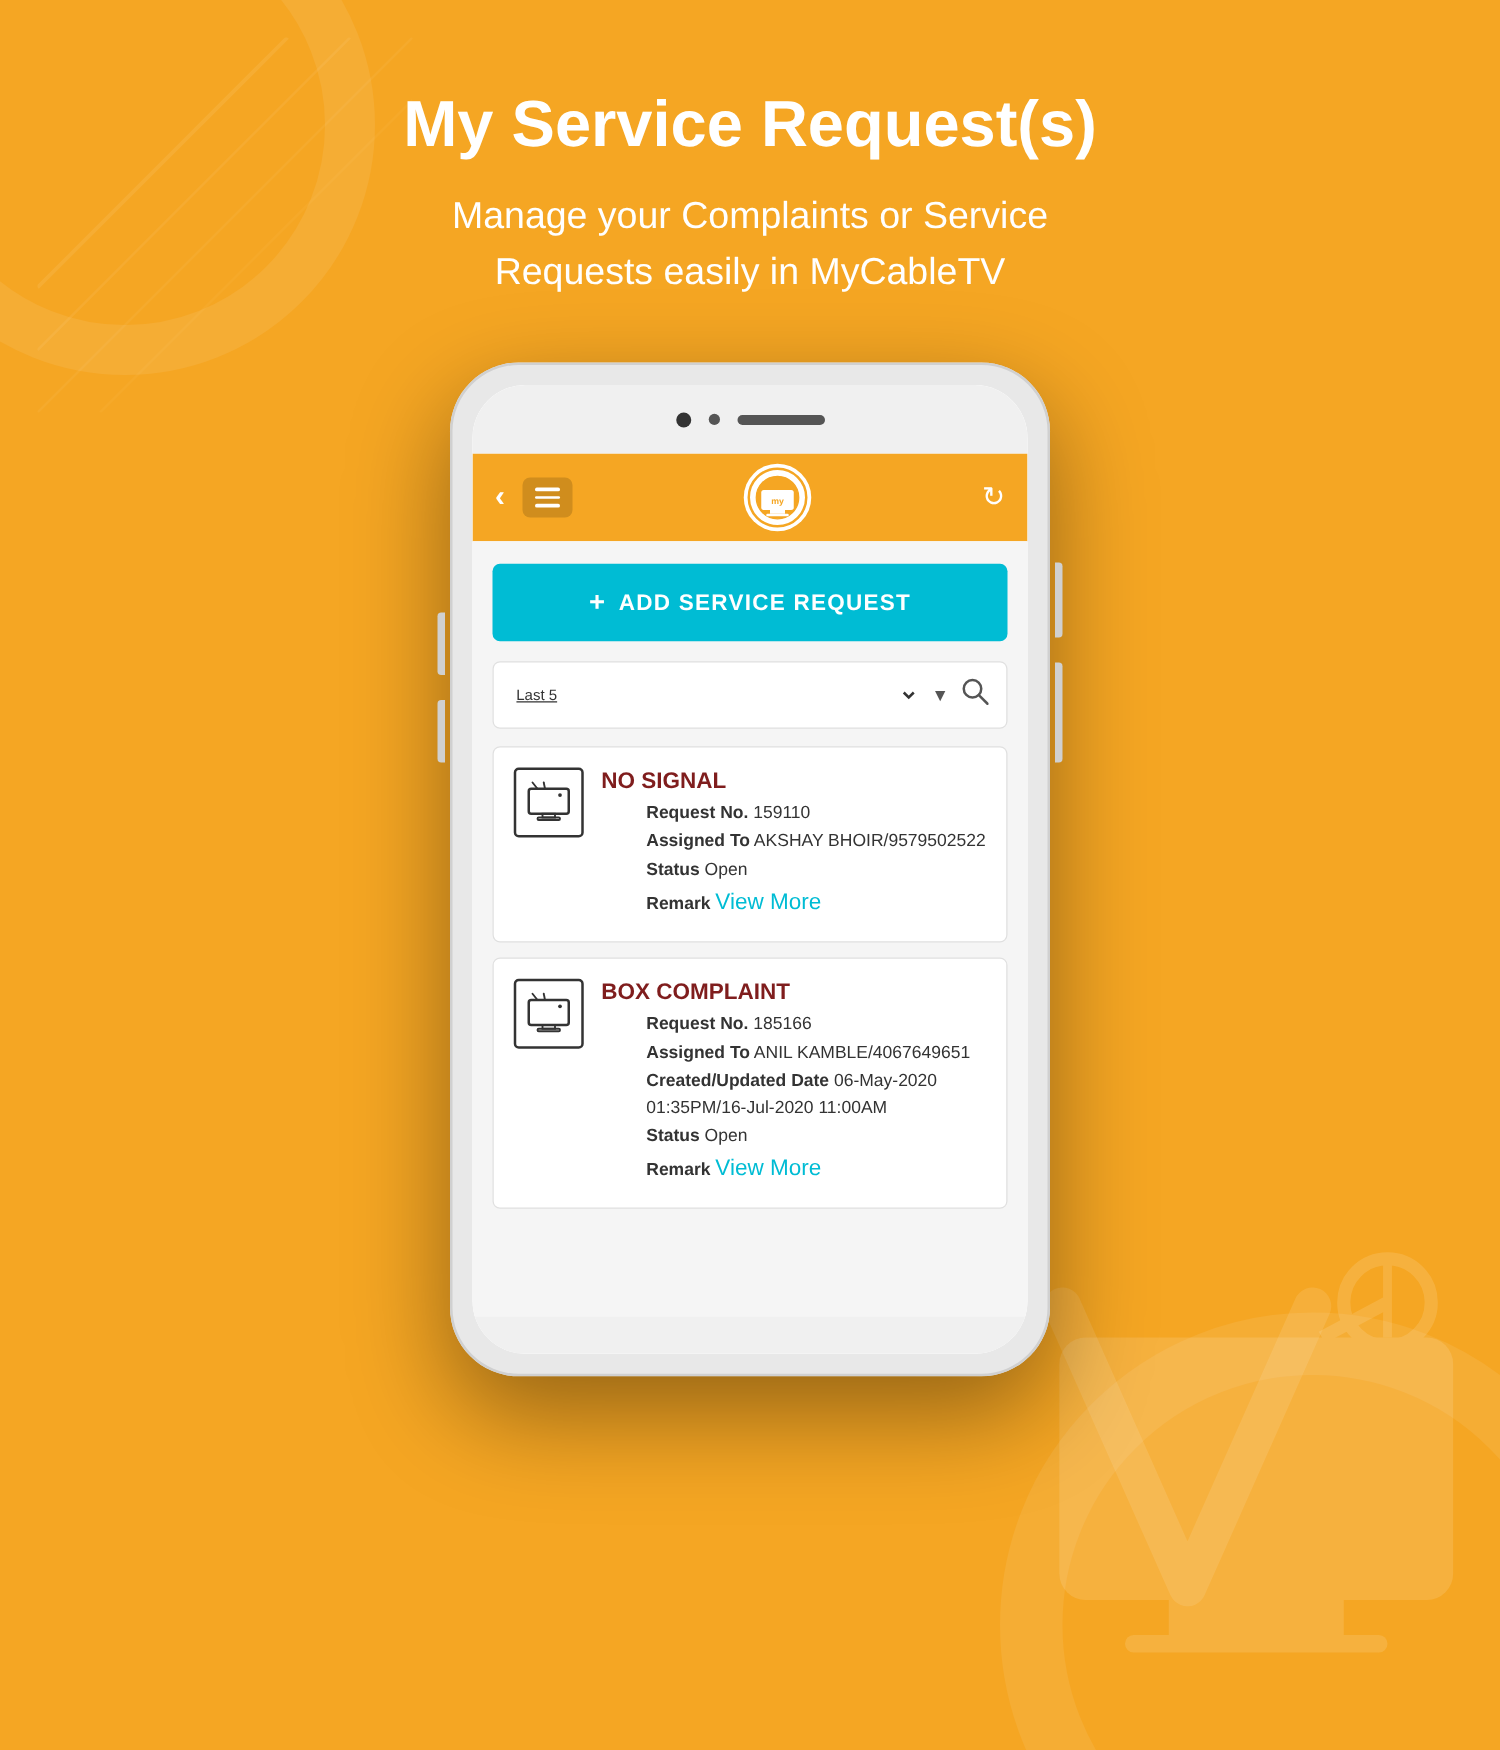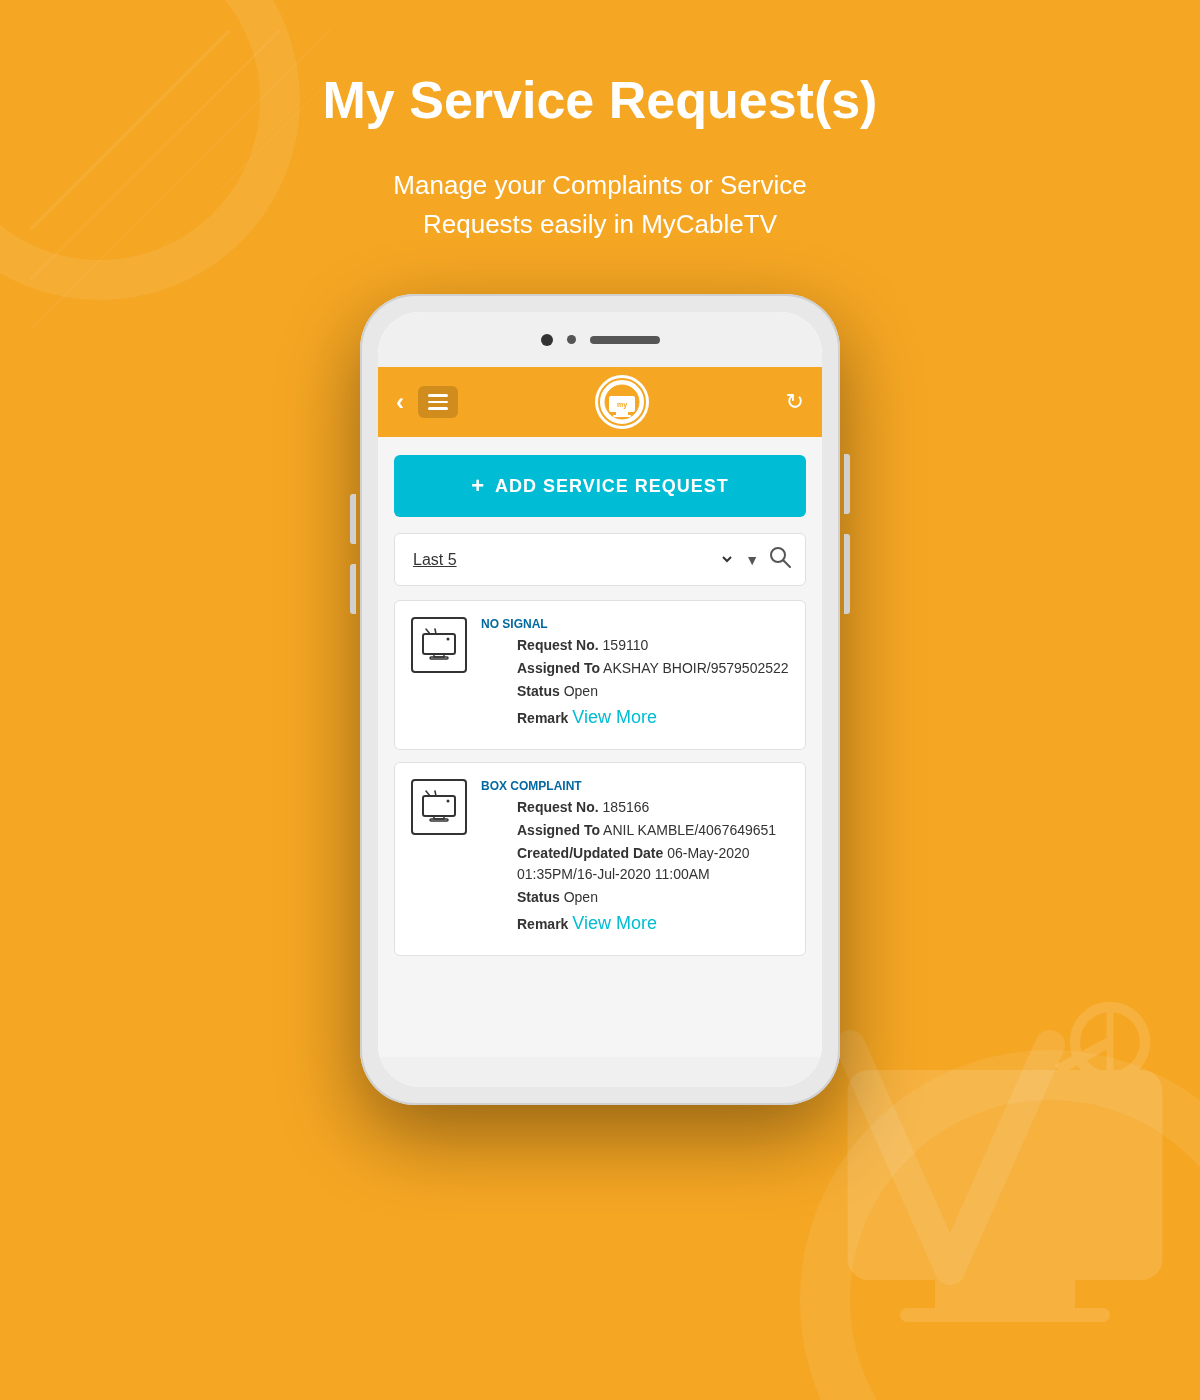--- a/index.html
+++ b/index.html
@@ -26,26 +26,26 @@
       text-align: center;
       padding-top: 70px;
       position: relative;
       z-index: 2;
     }
 
     .page-title {
       color: white;
       font-size: 52px;
       font-weight: 900;
-      margin-bottom: 36px;
+      margin-bottom: 20px;
     }
 
     .page-subtitle {
       color: white;
-      font-size: 26px;
+      font-size: 30px;
       font-weight: 400;
       line-height: 1.5;
     }
 
     
     .phone-wrapper {
       display: flex;
       justify-content: center;
       align-items: flex-start;
       margin-top: 50px;
@@ -214,21 +214,21 @@
       gap: 10px;
       background: white;
       padding: 12px 14px;
       border-radius: 6px;
       margin-bottom: 14px;
       border: 1px solid #e0e0e0;
     }
 
     .filter-select {
       flex: 1;
-      font-size: 16px;
+      font-size: 12px;
       color: #333;
       background: transparent;
       border: none;
       outline: none;
       cursor: pointer;
       text-decoration: underline;
     }
 
     .filter-arrow {
       color: #555;
@@ -267,23 +267,23 @@
     .tv-icon-svg {
       width: 38px;
       height: 38px;
     }
 
     .card-details {
       flex: 1;
     }
 
     .card-title {
-      font-size: 12px;
+      font-size: 18px;
       font-weight: 800;
-      color: #0369a1;
+      color: #7f1d1d;
       margin-bottom: 4px;
     }
 
     .card-field {
       font-size: 14px;
       color: #333;
       margin-bottom: 2px;
       line-height: 1.5;
       padding-left: 36px;
     }

